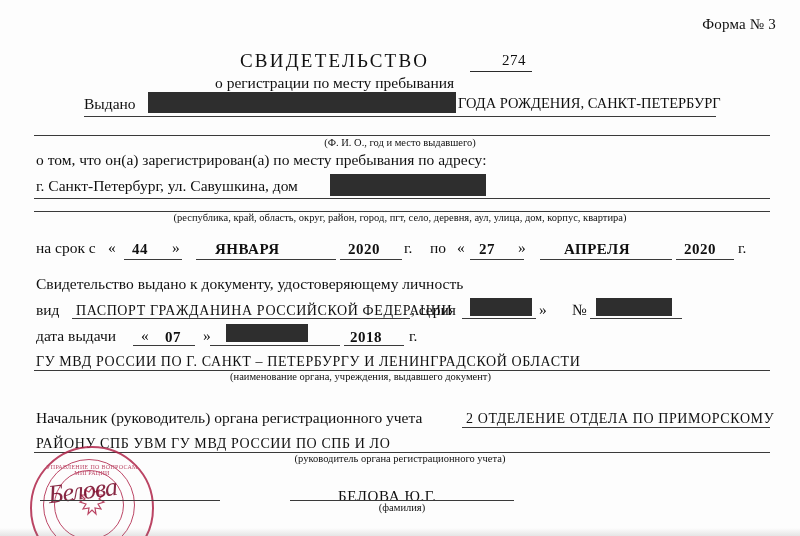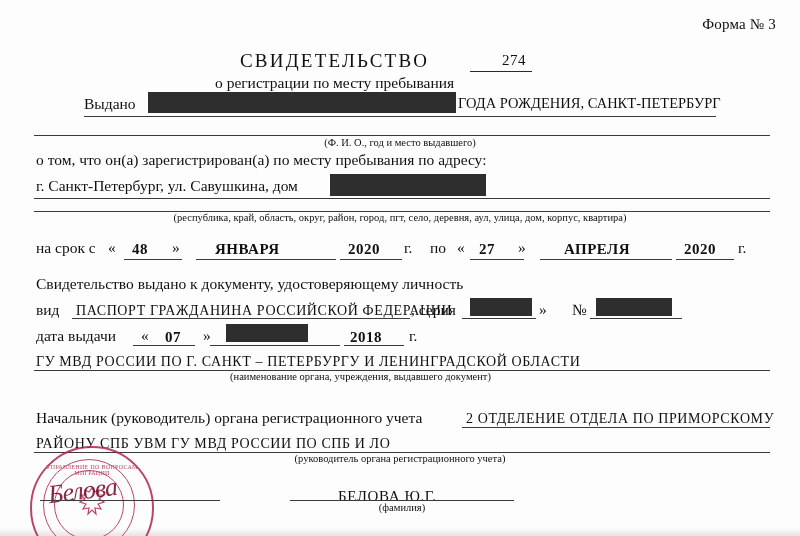--- a/index.html
+++ b/index.html
@@ -180,21 +180,21 @@
   <div class="lbl" style="left:36px; top:151px;">о том, что он(а) зарегистрирован(а) по месту пребывания по адресу:</div>
 
   <div class="lbl" style="left:36px; top:177px;">г. Санкт-Петербург, ул. Савушкина, дом</div>
   <div class="redact" style="left:330px; top:174px; width:156px; height:22px;"></div>
   <div class="rule" style="left:34px; top:198px; width:736px;"></div>
   <div class="rule" style="left:34px; top:211px; width:736px;"></div>
   <div class="small-center" style="left:0px; top:212px; width:800px;">(республика, край, область, округ, район, город, пгт, село, деревня, аул, улица, дом, корпус, квартира)</div>
 
   <div class="lbl" style="left:36px; top:239px;">на срок с</div>
   <div class="quote" style="left:108px; top:239px;">«</div>
-  <div class="handwritten" style="left:132px; top:241px;">48</div>
+  <div class="handwritten" style="left:132px; top:241px;">44</div>
   <div class="quote" style="left:172px; top:239px;">»</div>
   <div class="handwritten" style="left:215px; top:241px;">ЯНВАРЯ</div>
   <div class="handwritten" style="left:348px; top:241px;">2020</div>
   <div class="lbl" style="left:404px; top:239px;">г.</div>
   <div class="lbl" style="left:430px; top:239px;">по</div>
   <div class="quote" style="left:457px; top:239px;">«</div>
   <div class="handwritten" style="left:479px; top:241px;">27</div>
   <div class="quote" style="left:518px; top:239px;">»</div>
   <div class="handwritten" style="left:564px; top:241px;">АПРЕЛЯ</div>
   <div class="handwritten" style="left:684px; top:241px;">2020</div>

